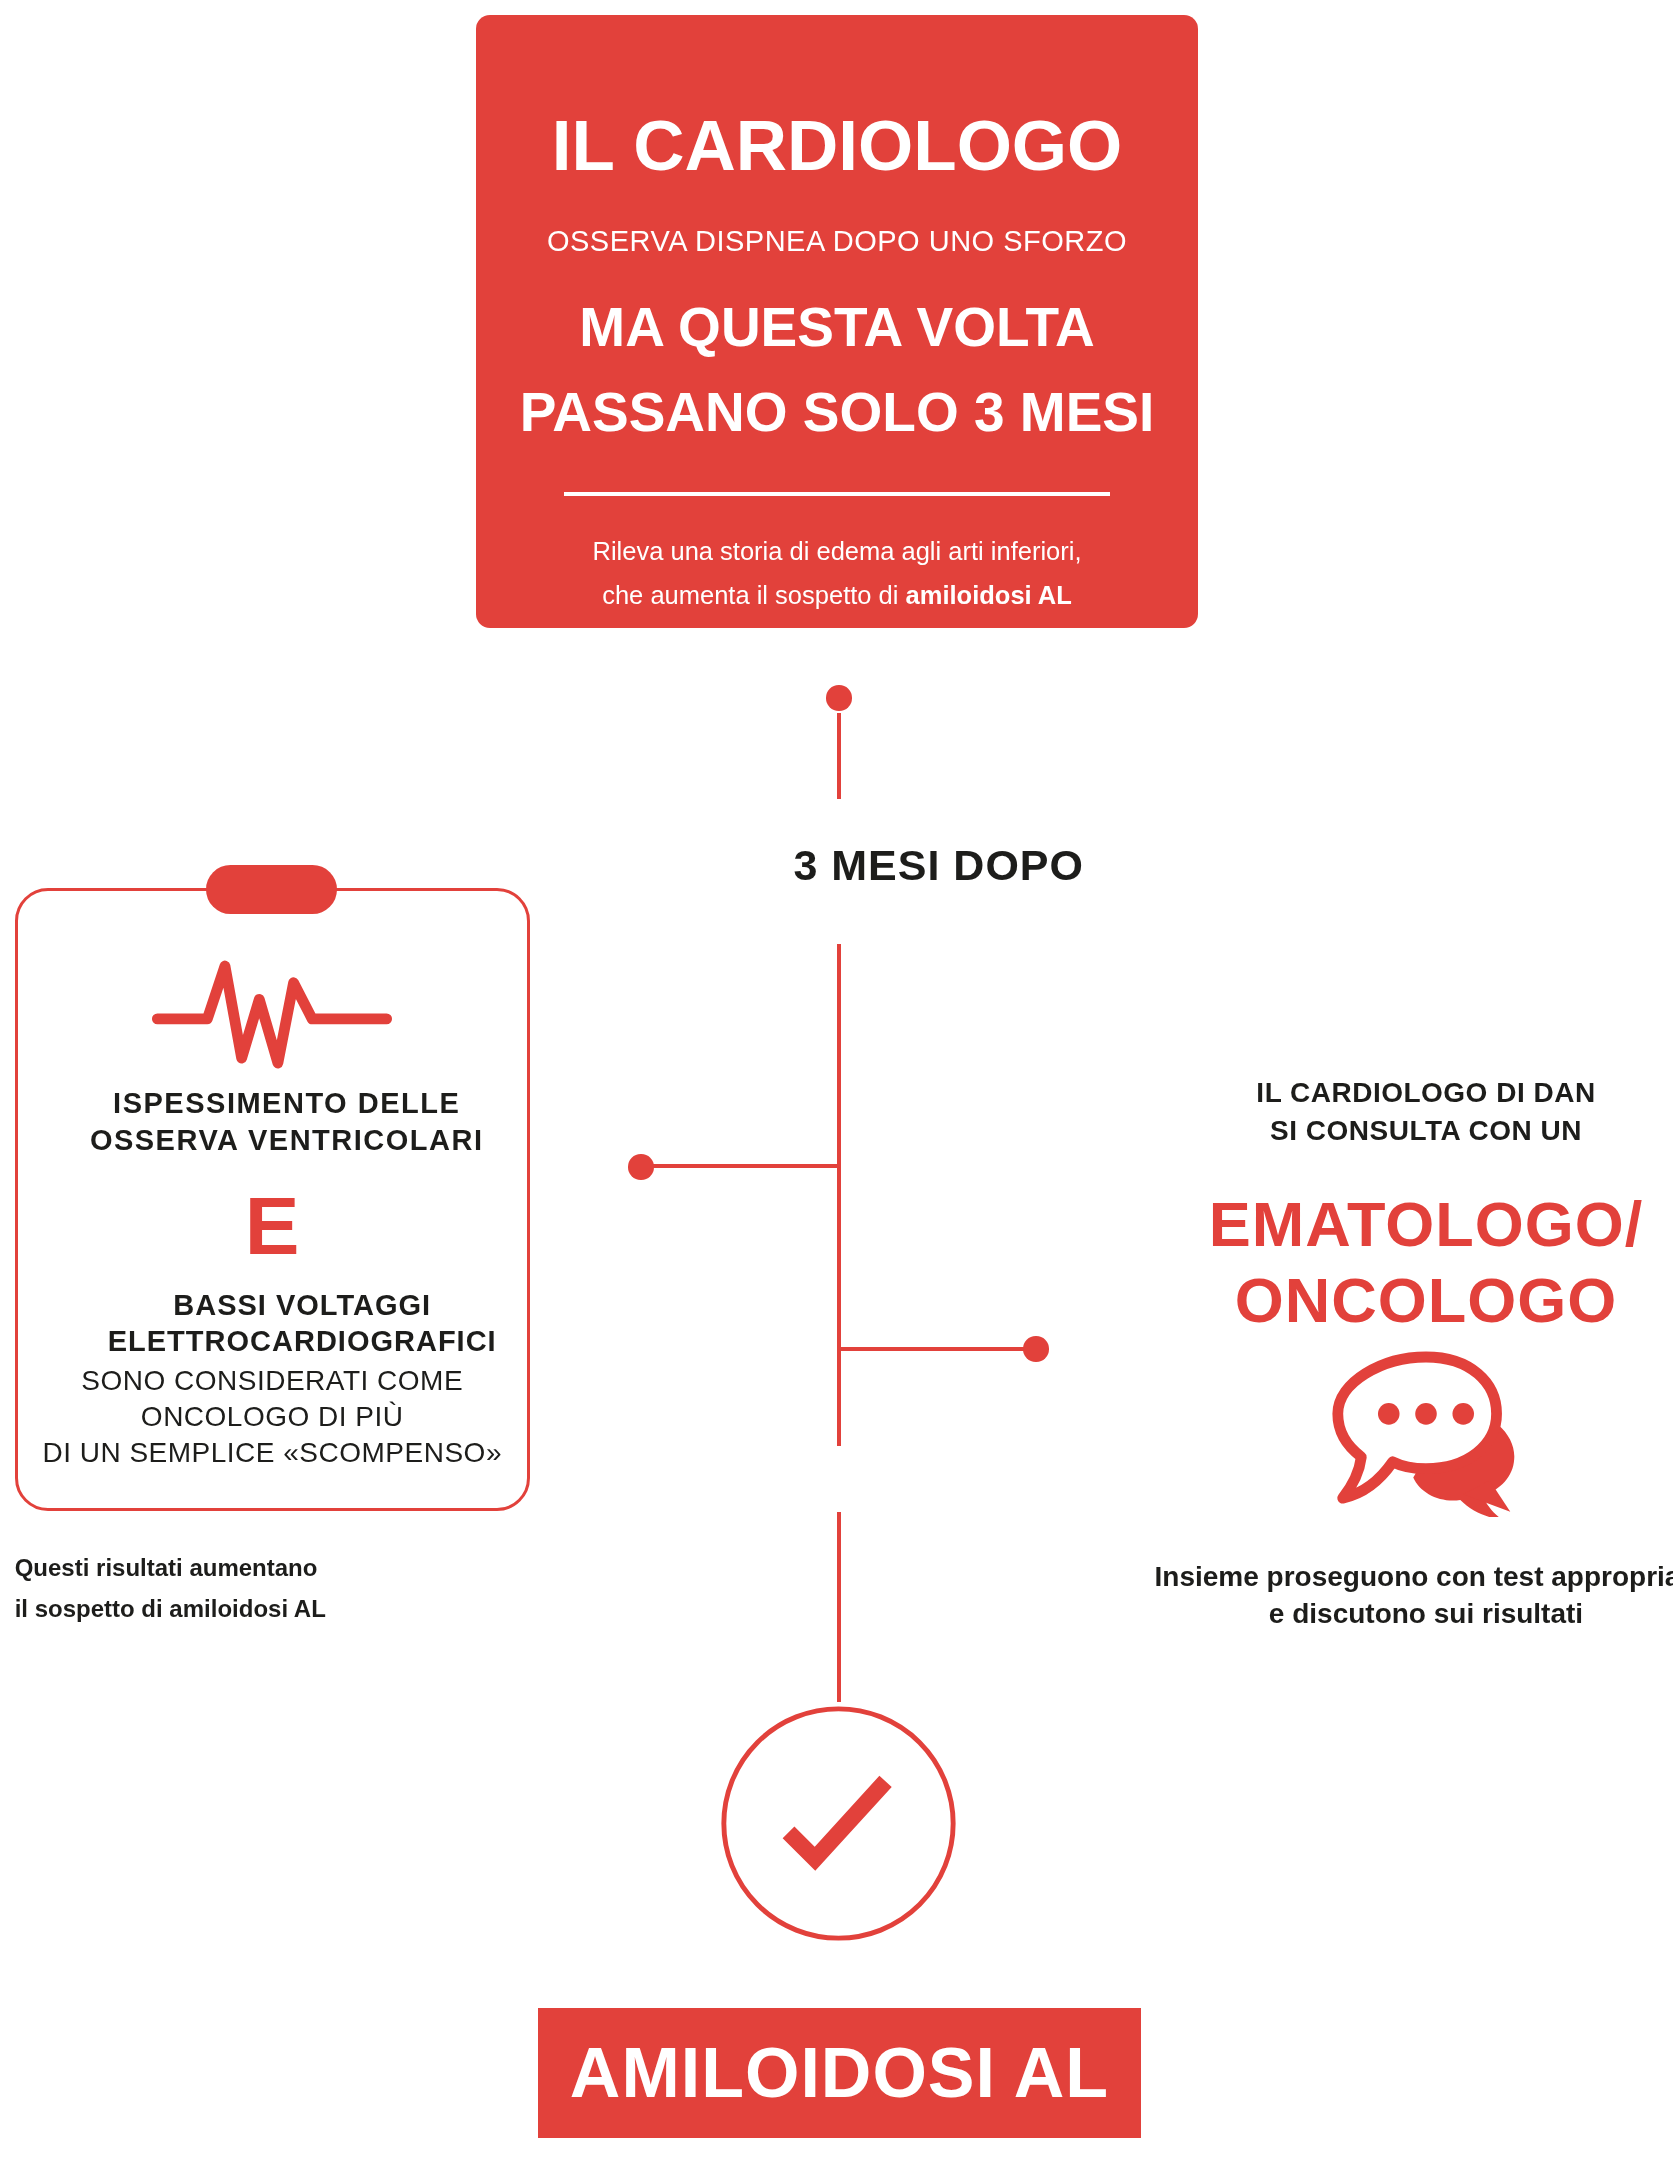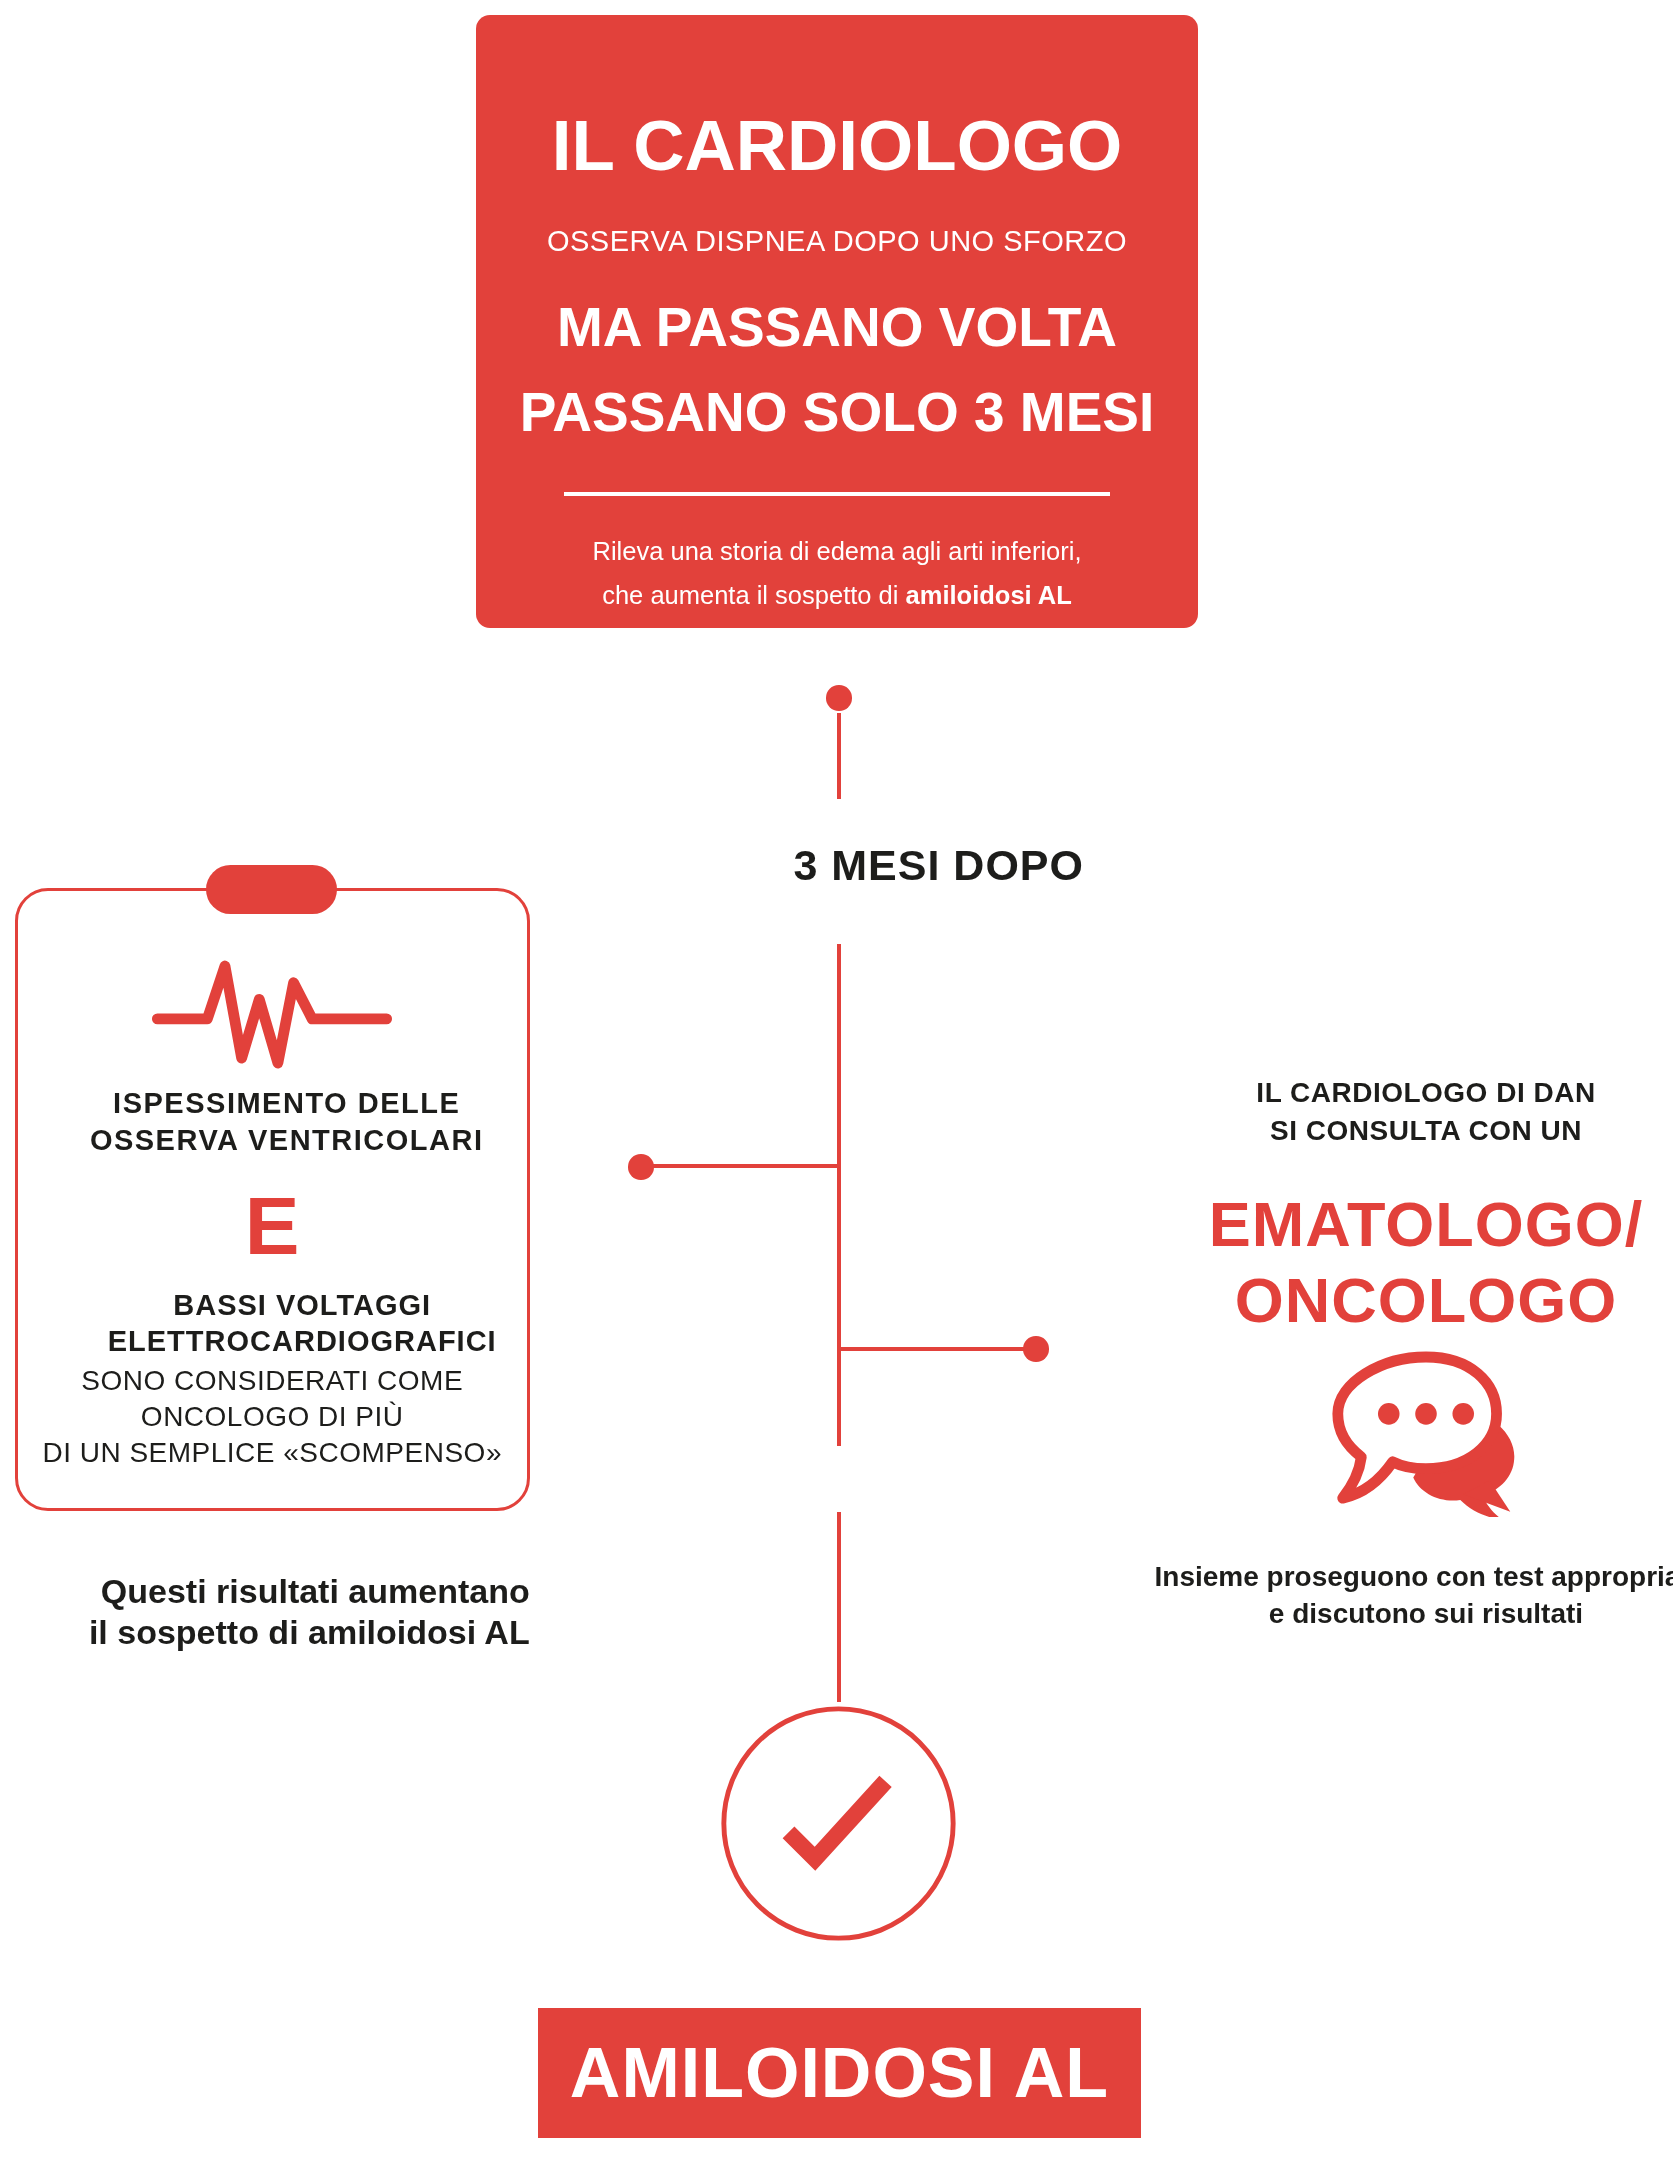--- a/index.html
+++ b/index.html
@@ -41,22 +41,22 @@
          border-radius:25.5px; background:var(--red); }
   .ecg-svg{ position:absolute; top:69px; left:50%; transform:translateX(-50%); }
   .cc-heading{ position:absolute; top:194px; left:0; width:100%; font-size:29px; font-weight:800;
                line-height:37px; letter-spacing:1.5px;padding-left:29px; }
   .cc-e{ position:absolute; top:294px; left:0; width:100%; font-size:82px; font-weight:800;
          line-height:82px; color:var(--red); }
   .cc-sub{ position:absolute; top:396px; left:14px; width:100%; font-size:29px; font-weight:800;
            line-height:36px; letter-spacing:1px;padding-left:32px; }
   .cc-light{ position:absolute; top:472px; left:0; width:100%; font-size:28px; font-weight:400;
              line-height:36px; letter-spacing:0.5px; }
-  .left-caption{ position:absolute; left:14.7px; top:1547px; width:515px; text-align:right;
-                 font-size:34px; font-weight:700; line-height:41px; color:var(--dark);margin-top:24px; }
+  .left-caption{ position:absolute; left:14.7px; top:1547px; width:515px; text-align:left;
+                 font-size:24px; font-weight:700; line-height:41px; color:var(--dark); }
 
   
   .consult-intro{ position:absolute; left:1142px; top:1074px; width:568px; text-align:center;
                   font-size:28px; font-weight:600; line-height:38px; letter-spacing:0.5px; color:var(--dark); }
   .consult-specialist{ position:absolute; left:1142px; top:1186px; width:568px; text-align:center;
                        font-size:63px; font-weight:800; line-height:76px; letter-spacing:1px; color:var(--red); }
   .speech-svg{ position:absolute; left:1328px; top:1345px; }
   .consult-caption{ position:absolute; left:1142px; top:1558px; width:568px; text-align:center;
                     font-size:28px; font-weight:700; line-height:37px; color:var(--dark); }
 
@@ -66,21 +66,21 @@
            color:#fff; text-align:center; line-height:130px; font-size:70px; font-weight:800; letter-spacing:1px; }
 </style>
 </head>
 <body>
 
 <div class="canvas">
 
   <section class="header-card">
     <div class="hc-title">IL CARDIOLOGO</div>
     <div class="hc-subtitle">OSSERVA DISPNEA DOPO UNO SFORZO</div>
-    <div class="hc-head1">MA PASSANO VOLTA</div>
+    <div class="hc-head1">MA QUESTA VOLTA</div>
     <div class="hc-head2">PASSANO SOLO 3 MESI</div>
     <div class="hc-divider"></div>
     <p class="hc-body">
       <span>Rileva una storia di edema agli arti inferiori,</span><br>
       <span>che aumenta il sospetto di </span><b>amiloidosi AL</b>
     </p>
   </section>
 
   <div class="dot dot-top"></div>
   <div class="v-line seg1"></div>

